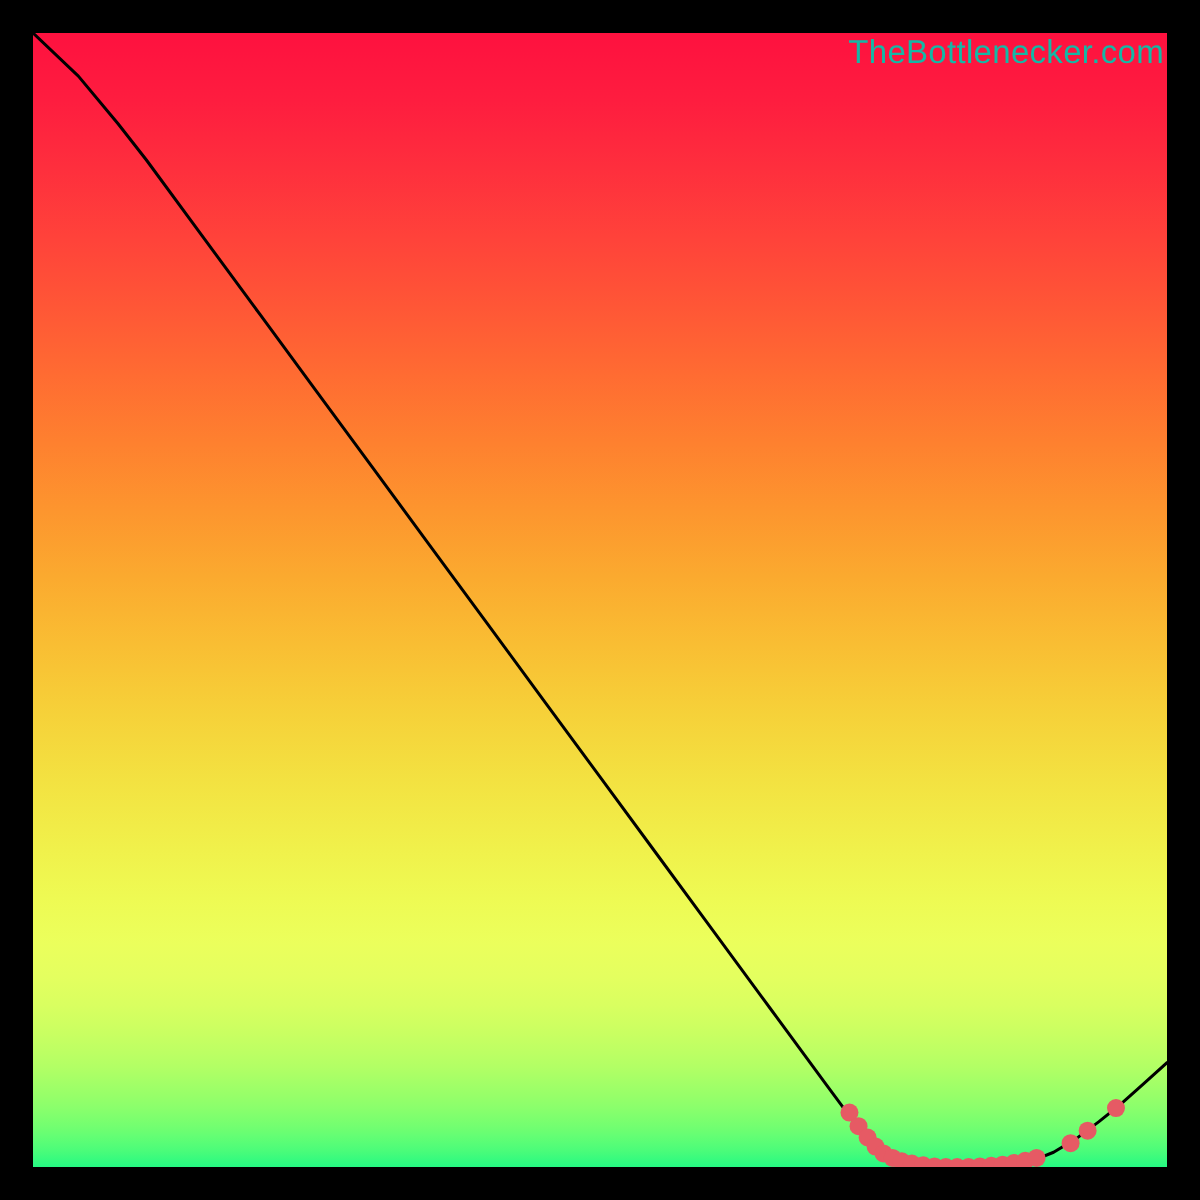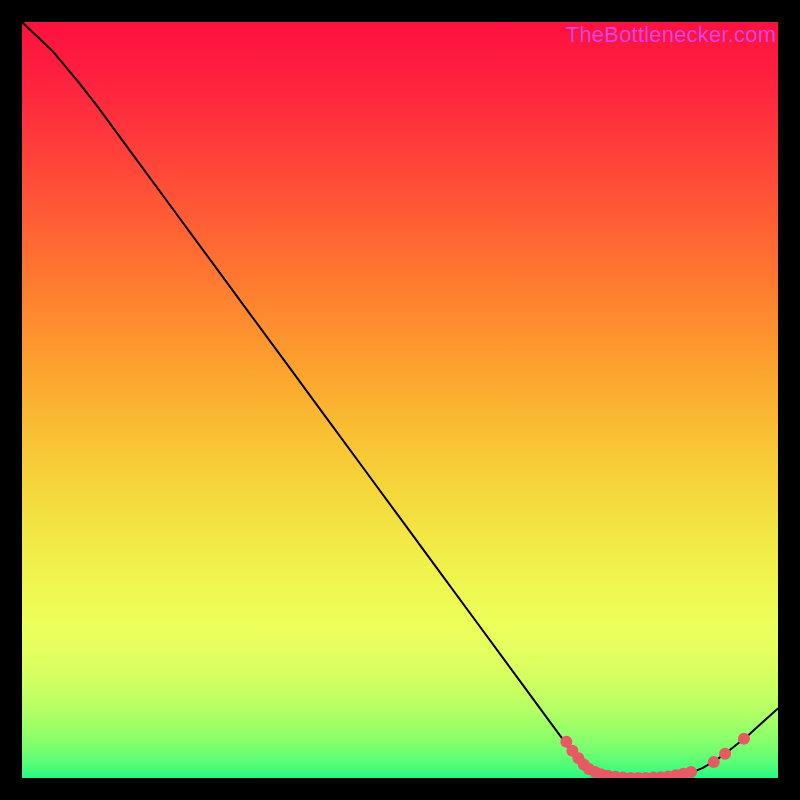--- a/index.html
+++ b/index.html
@@ -16,21 +16,21 @@
     top: 22px;
     width: 756px;
     height: 756px;
   }
   .watermark {
     position: absolute;
     top: 0px;
     right: 2px;
     font-family: Arial, Helvetica, sans-serif;
     font-size: 22px;
-    color: #d946ef;
+    color: #14b8a6;
     letter-spacing: 0.2px;
     font-weight: 500;
   }
   svg {
     position: absolute;
     left: 0;
     top: 0;
   }
 </style>
 </head>

